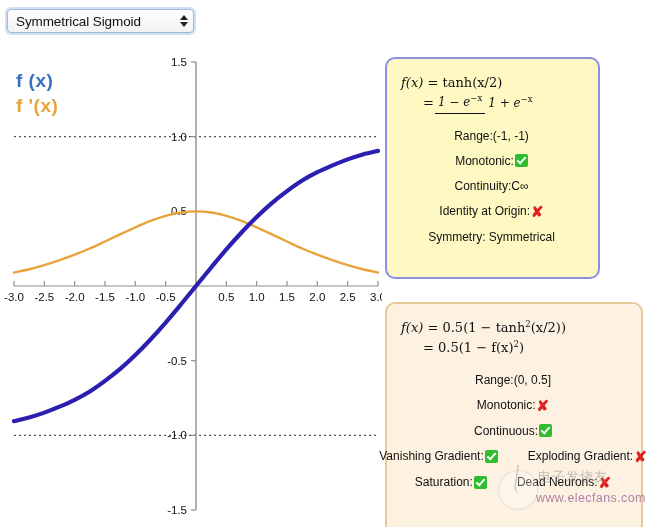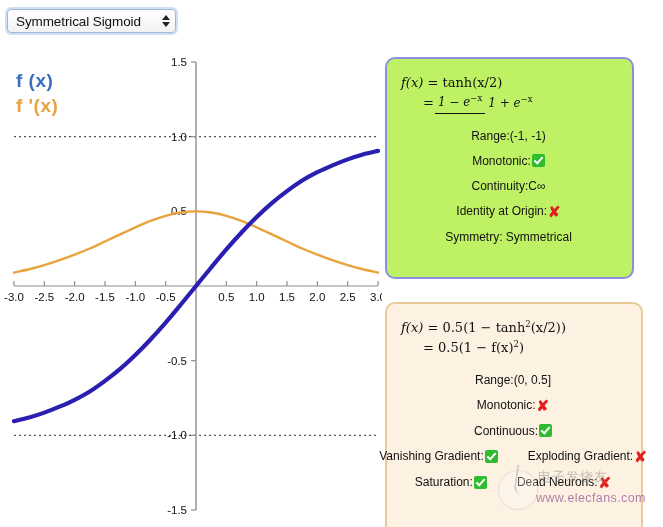--- a/index.html
+++ b/index.html
@@ -14,21 +14,21 @@
     overflow: hidden;
     font-family: "Liberation Sans", sans-serif;
     color: #1a1a1a;
   }
 
   
   #func-select-wrap {
     position: absolute;
     left: 7px;
     top: 9px;
-    width: 169px;
+    width: 187px;
     height: 24px;
     box-sizing: border-box;
     border: 1px solid #9fb6d6;
     border-radius: 4px;
     background: linear-gradient(#ffffff, #f2f2f2);
     box-shadow: 0 0 0 2px rgba(150,185,225,0.45);
     display: flex;
     align-items: center;
     padding: 0 4px 0 8px;
     justify-content: space-between;
@@ -92,23 +92,23 @@
   
   .card {
     position: absolute;
     box-sizing: border-box;
     border-radius: 10px;
     padding: 14px 16px 12px 14px;
   }
   #card-f {
     left: 385px;
     top: 57px;
-    width: 249px;
+    width: 215px;
     height: 222px;
-    background: #bef264;
+    background: #fef9c3;
     border: 2px solid #8a8fe0;
   }
   #card-fp {
     left: 385px;
     top: 302px;
     width: 258px;
     height: 252px;
     background: #fdf1e1;
     border: 2px solid #e9c998;
   }

